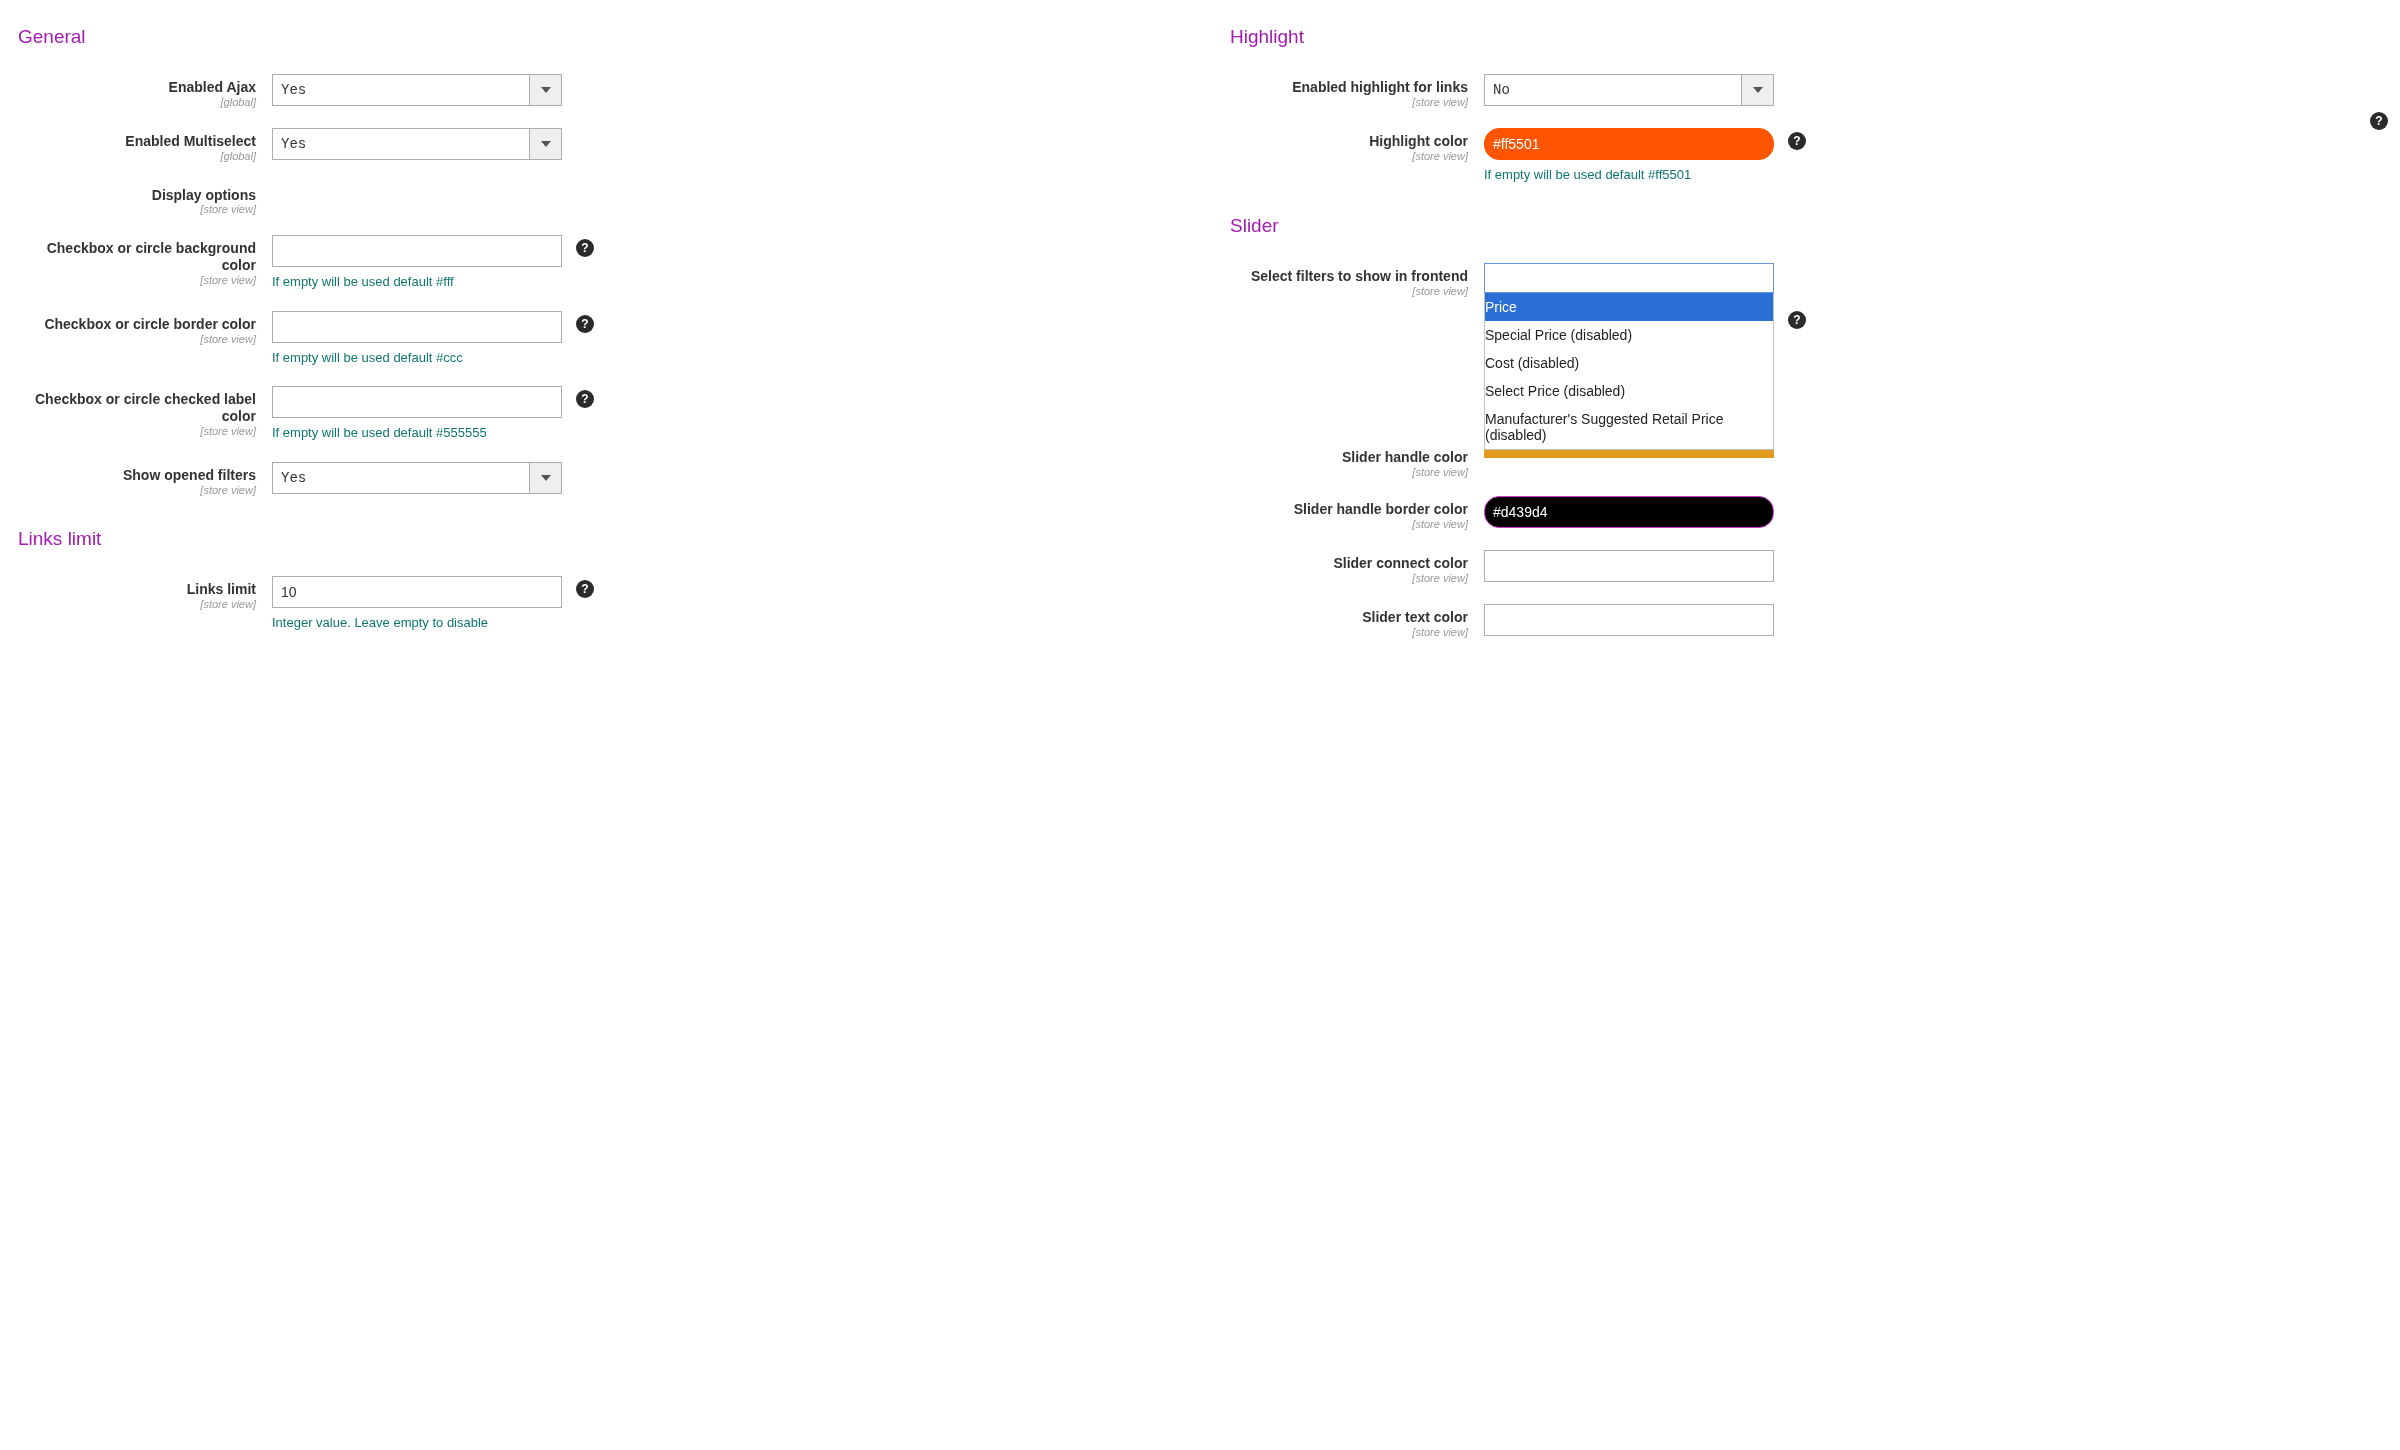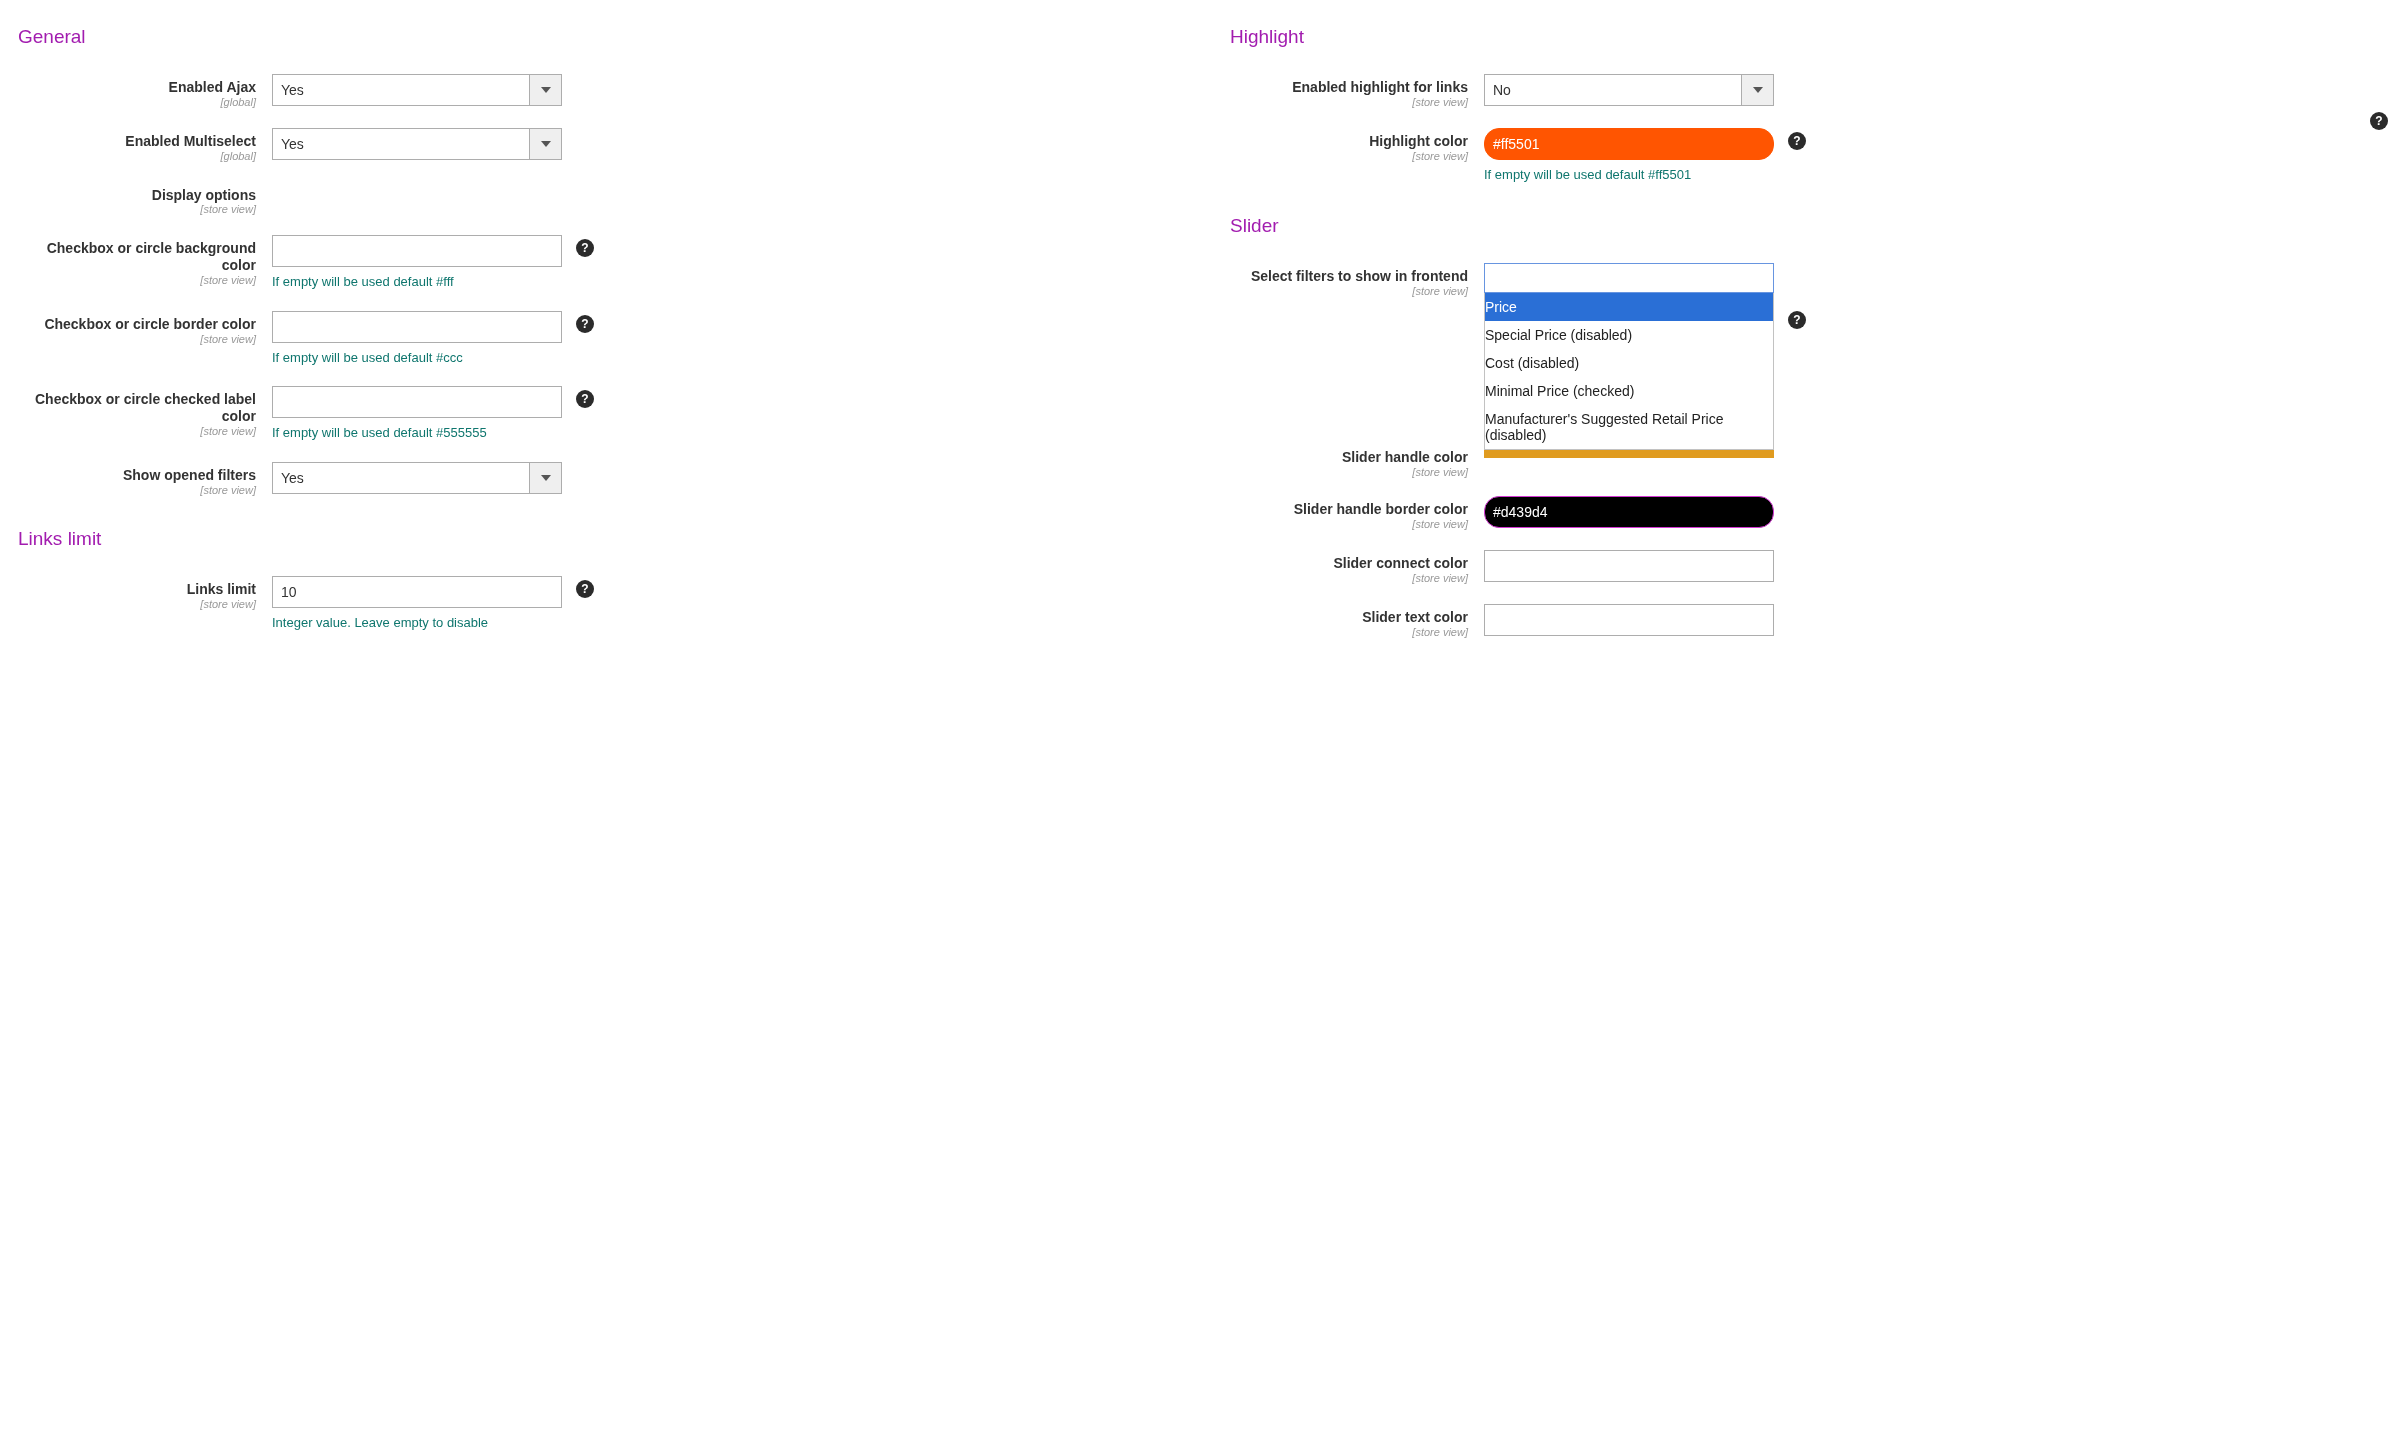--- a/index.html
+++ b/index.html
@@ -41,21 +41,21 @@
 
   input.text, .color-box, .select, .multiselect-input {
     width: 100%;
     height: 32px;
     border: 1px solid #adadad;
     background: #fff;
     padding: 0 8px;
     font-size: 14px;
     color: #333;
   }
-  .select { position: relative; padding-right: 36px; display:flex; align-items:center; }
+  .select { position: relative; padding-right: 36px; display:flex; align-items:center;font-family:Liberation Mono, monospace; }
   .select .sel-value { }
   .select .sel-btn {
     position:absolute; top:0; right:0; width:32px; height:100%;
     border-left:1px solid #adadad; background:#efefef;
     display:flex; align-items:center; justify-content:center;
   }
   .select .sel-btn:after {
     content:""; display:block; width:0; height:0;
     border-left:5px solid transparent; border-right:5px solid transparent;
     border-top:6px solid #555;
@@ -258,21 +258,21 @@
         <span class="lbl">Select filters to show in frontend</span>
         <span class="scope">[store view]</span>
       </div>
       <div class="control-col">
         <div class="control-wrap">
           <div class="multiselect-input"></div>
           <div class="dropdown">
             <div class="opt selected">Price</div>
             <div class="opt">Special Price (disabled)</div>
             <div class="opt">Cost (disabled)</div>
-            <div class="opt">Minimal Price (checked)</div>
+            <div class="opt">Select Price (disabled)</div>
             <div class="opt">Manufacturer's Suggested Retail Price (disabled)</div>
           </div>
           <div class="color-gold"></div>
         </div>
         <span class="help" style="top:48px;">?</span>
       </div>
     </div>
 
     <div class="field" style="margin-top:-18px; margin-bottom:18px;">
       <div class="label-col">

